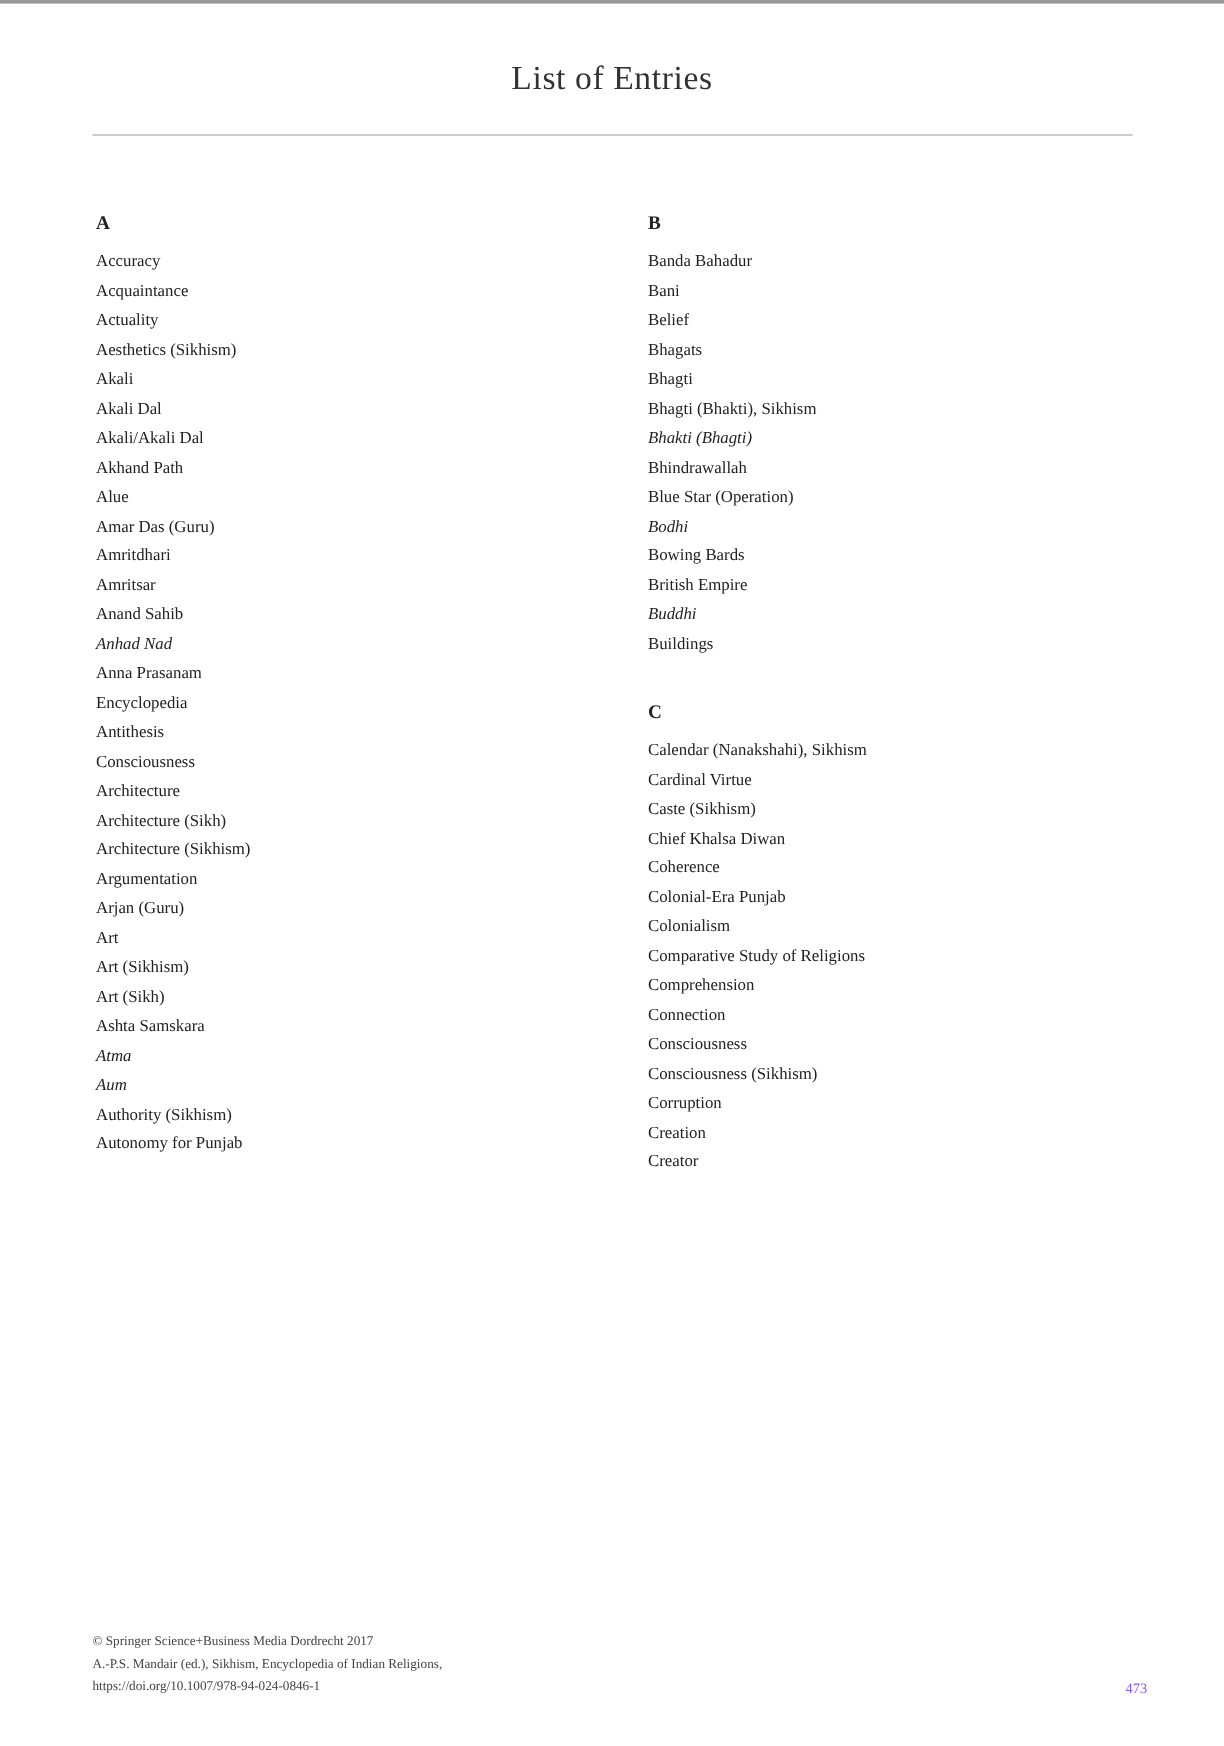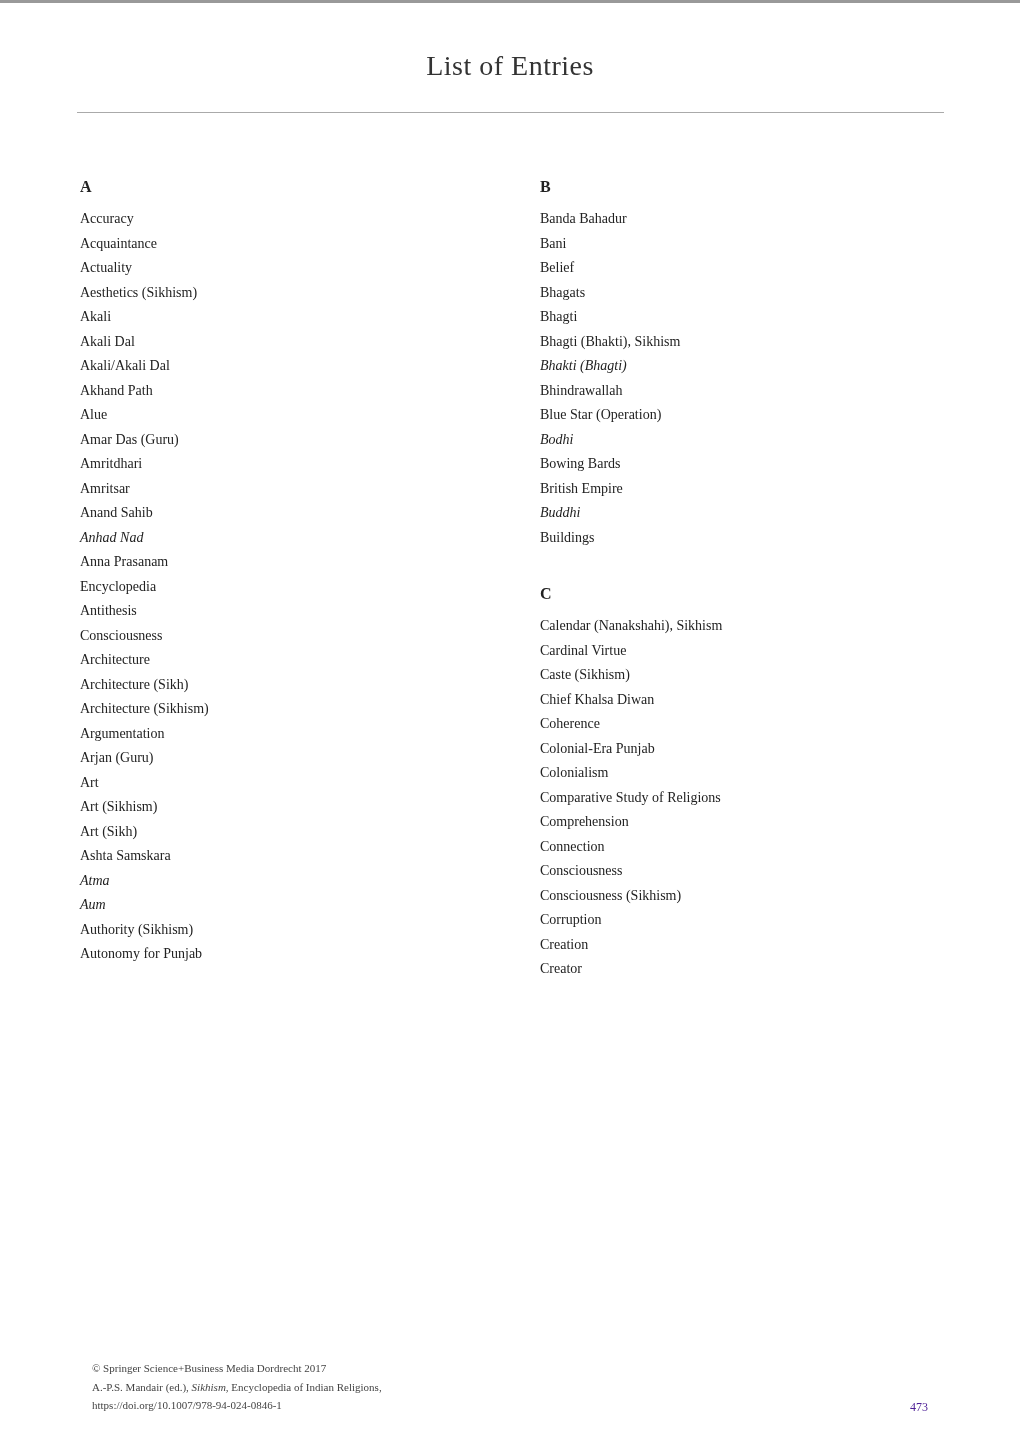--- a/index.html
+++ b/index.html
@@ -77,29 +77,29 @@
       font-style: italic;
     }
 
     .section-gap {
       height: 30px;
     }
 
     .footer-page {
       position: absolute;
       bottom: 40px;
-      right: 92px;
+      right: 64px;
       font-size: 12px;
-      color: #4c1d95;
+      color: #8b5cf6;
     }
 
     .footer-left {
       position: absolute;
       bottom: 40px;
-      left: 92px;
+      left: 77px;
       font-size: 11px;
       color: #444;
       line-height: 1.7;
     }
   </style>
 </head>
 <body>
 
 <div class="top-rule"></div>
 
@@ -186,18 +186,18 @@
       <span class="entry">Corruption</span>
       <span class="entry">Creation</span>
       <span class="entry">Creator</span>
     </div>
   </div>
 </div>
 
 <div class="footer-left">
   <div>© Springer Science+Business Media Dordrecht 2017</div>
   <div>
-    <span>A.-P.S. Mandair (ed.), </span><span style="font-style:italic;">Sikhism</span><span>, Encyclopedia of Indian Religions,</span>
+    <span>A.-P.S. Mandair (ed.), </span><span style="">Sikhism</span><span>, Encyclopedia of Indian Religions,</span>
   </div>
   <div>https://doi.org/10.1007/978-94-024-0846-1</div>
 </div>
 
 <div class="footer-page">473</div>
 
 </body></html>

